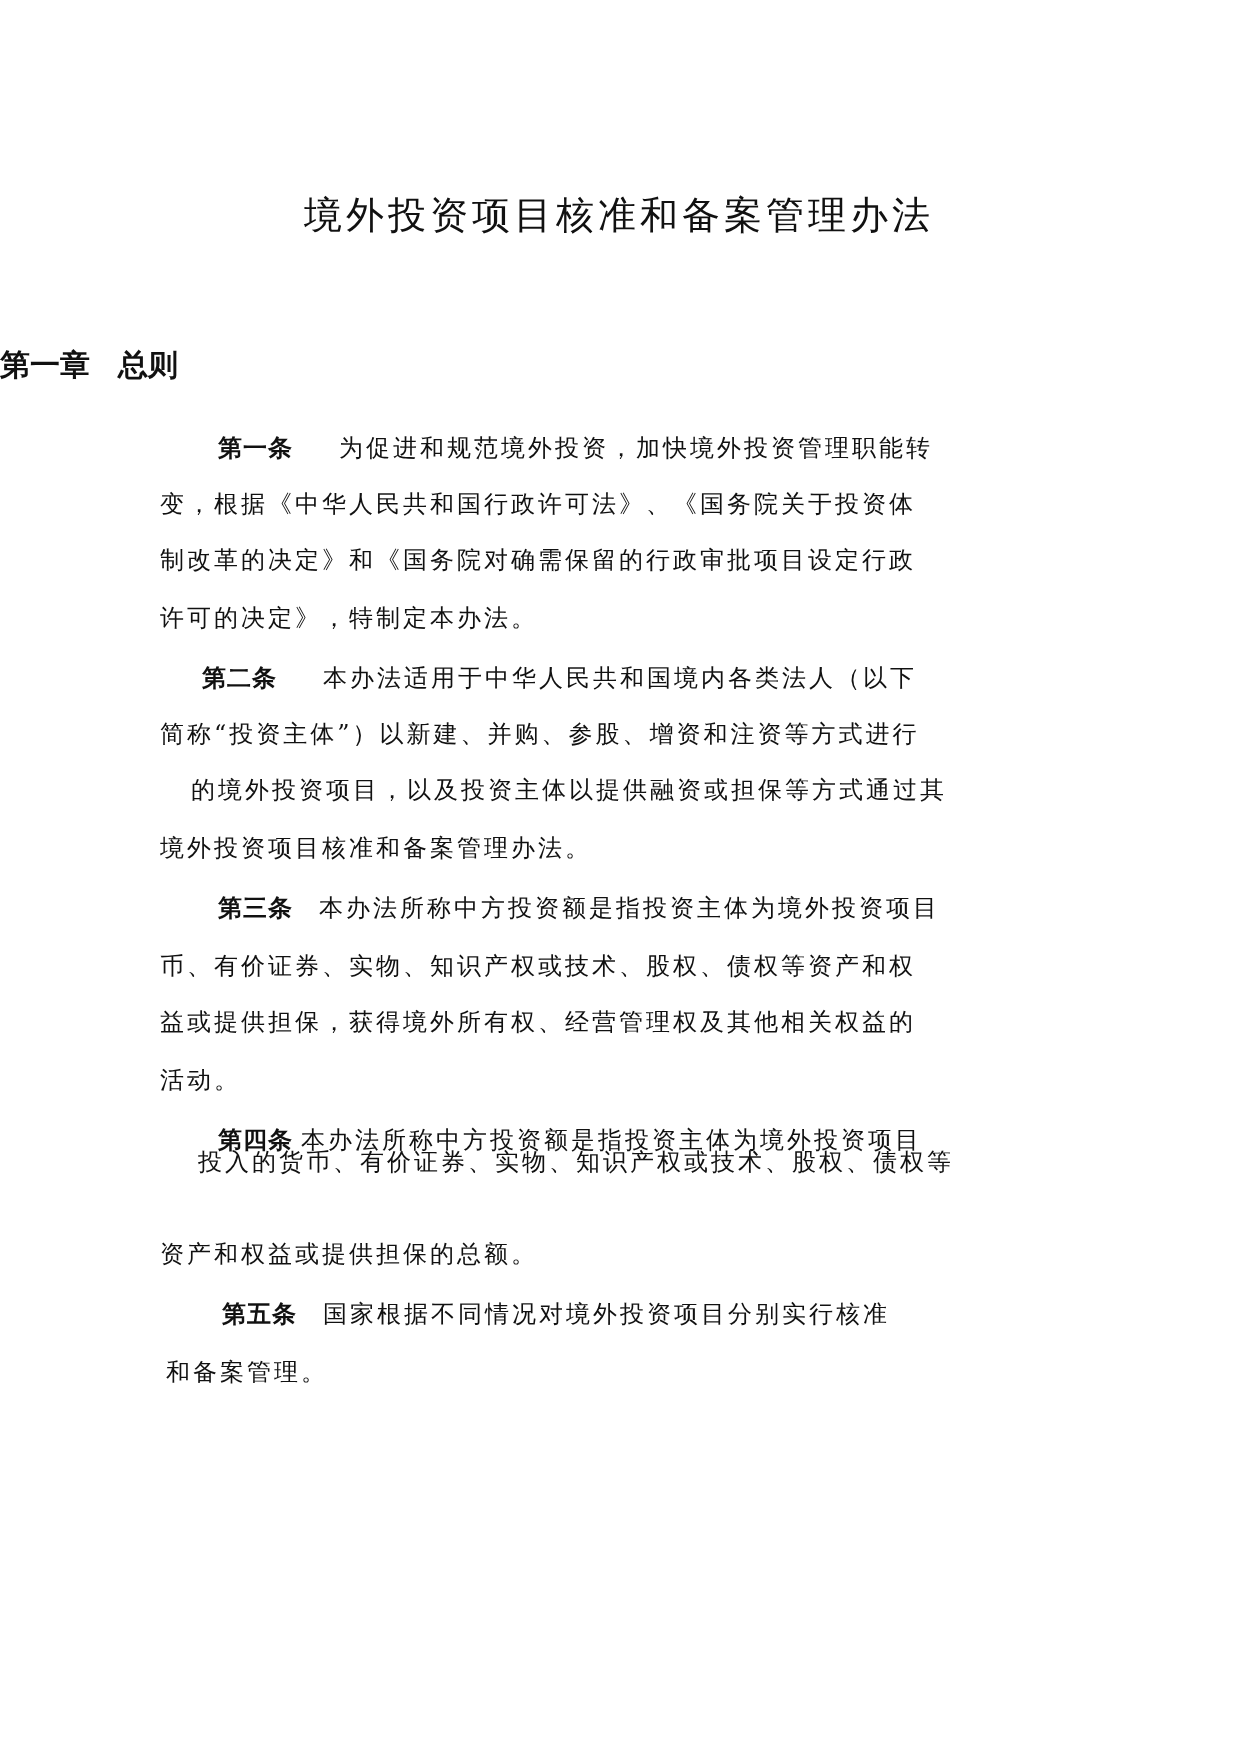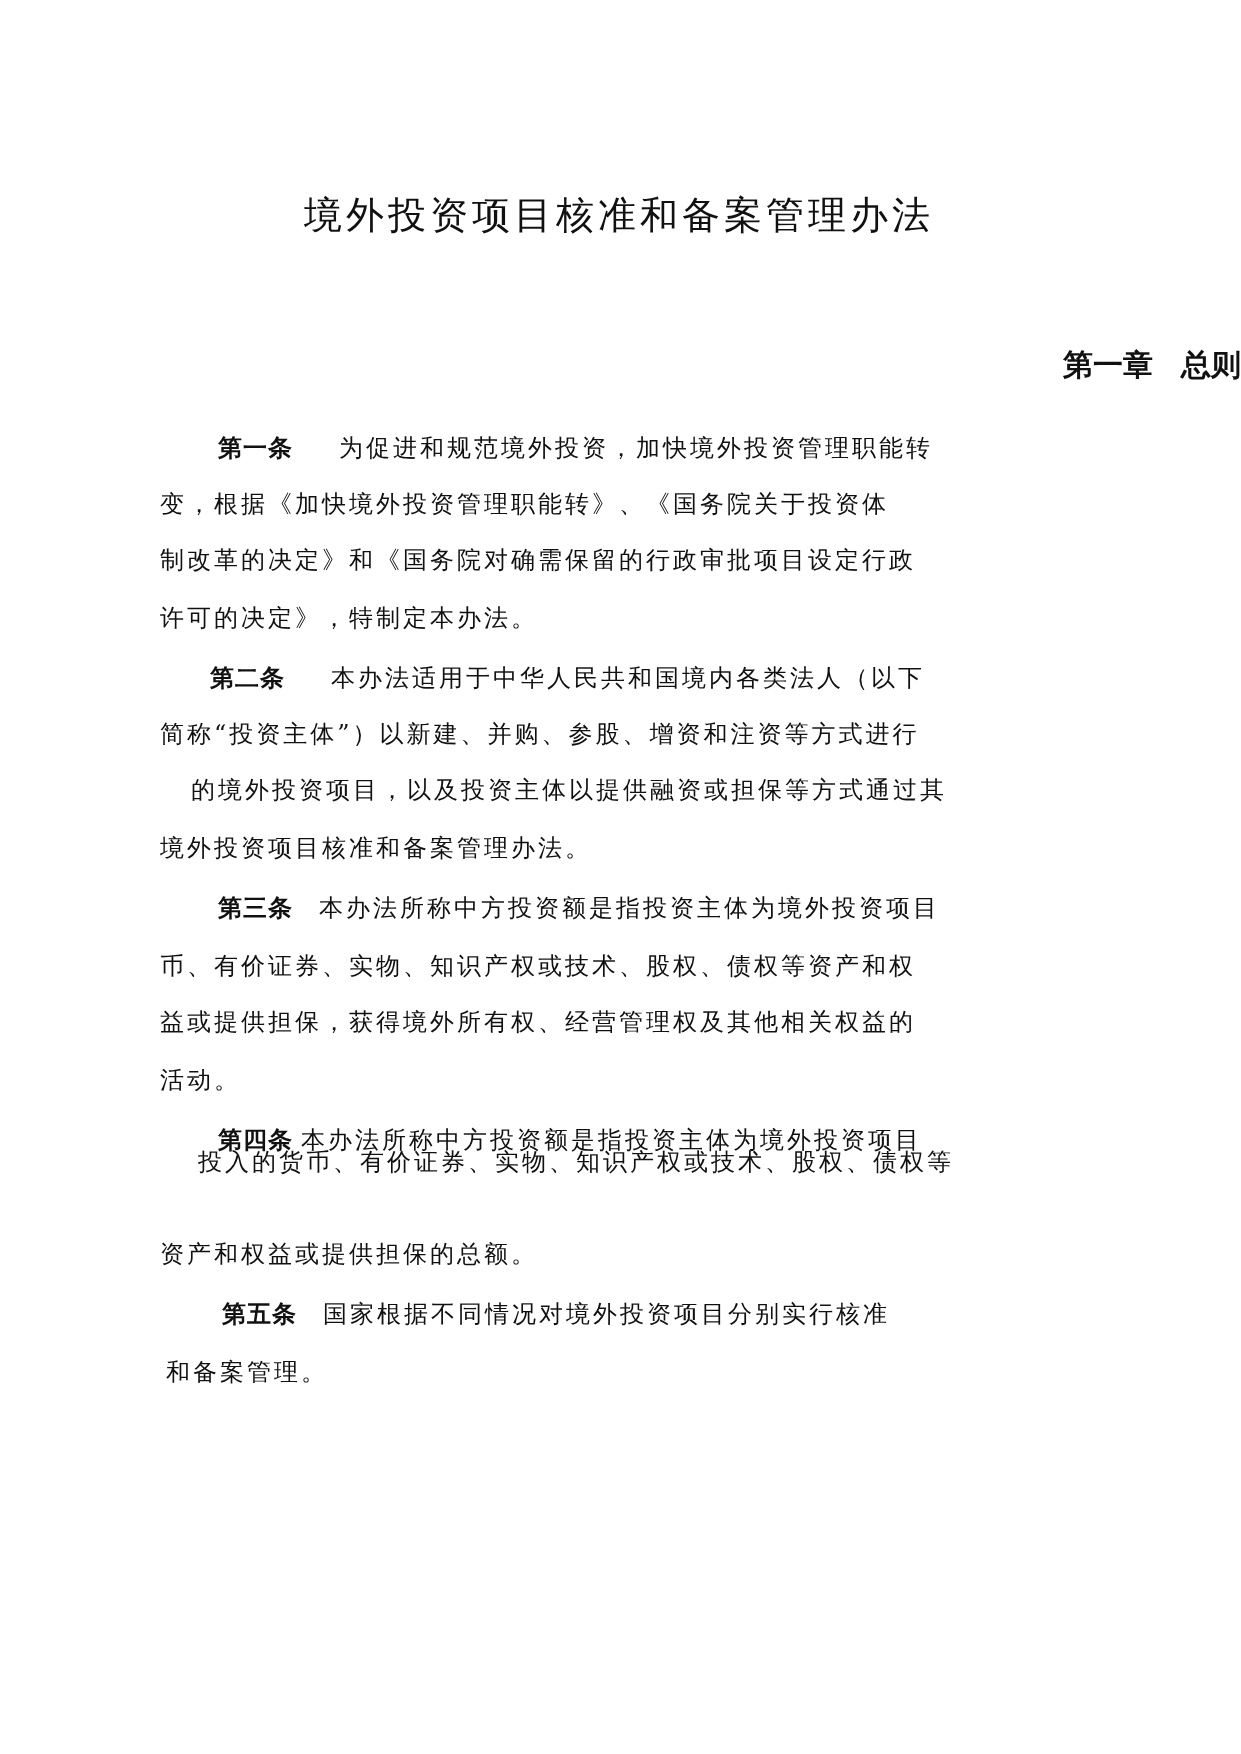--- a/index.html
+++ b/index.html
@@ -21,21 +21,21 @@
       letter-spacing: 4px;
       font-weight: normal;
       margin: 0;
       line-height: 50px;
     }
     .chapter {
       position: absolute;
       top: 345px;
       left: 0;
       width: 1241px;
-      text-align: right;
+      text-align: left;
       font-family: "DejaVu Sans", "Liberation Sans", sans-serif;
       font-size: 30px;
       margin: 0;
       line-height: 40px;
     }
     .chapter .gap { display: inline-block; width: 28px; }
     .line {
       position: absolute;
       font-size: 24px;
       line-height: 40px;
@@ -51,27 +51,27 @@
   </style>
 </head>
 <body>
 
 <h1 class="title">境外投资项目核准和备案管理办法</h1>
 
 <h2 class="chapter"><span>第一章</span><span class="gap"></span><span>总则</span></h2>
 
 <div>
   <p class="line" style="top:428px;left:218px;"><span class="art-label">第一条</span><span style="display:inline-block;width:46px;"></span><span>为促进和规范境外投资，加快境外投资管理职能转</span></p>
-  <p class="line" style="top:484px;left:160px;">变，根据《加快境外投资管理职能转》、《国务院关于投资体</p>
+  <p class="line" style="top:484px;left:160px;">变，根据《中华人民共和国行政许可法》、《国务院关于投资体</p>
   <p class="line" style="top:540px;left:160px;">制改革的决定》和《国务院对确需保留的行政审批项目设定行政</p>
   <p class="line" style="top:598px;left:160px;">许可的决定》，特制定本办法。</p>
 </div>
 
 <div>
-  <p class="line" style="top:658px;left:210px;"><span class="art-label">第二条</span><span style="display:inline-block;width:46px;"></span><span>本办法适用于中华人民共和国境内各类法人（以下</span></p>
+  <p class="line" style="top:658px;left:202px;"><span class="art-label">第二条</span><span style="display:inline-block;width:46px;"></span><span>本办法适用于中华人民共和国境内各类法人（以下</span></p>
   <p class="line" style="top:714px;left:160px;">简称“投资主体”）以新建、并购、参股、增资和注资等方式进行</p>
   <p class="line" style="top:770px;left:160px;margin-left:31px;">的境外投资项目，以及投资主体以提供融资或担保等方式通过其</p>
   <p class="line" style="top:828px;left:160px;">境外投资项目核准和备案管理办法。</p>
 </div>
 
 <div>
   <p class="line" style="top:888px;left:218px;"><span class="art-label">第三条</span><span style="display:inline-block;width:26px;"></span><span>本办法所称中方投资额是指投资主体为境外投资项目</span></p>
   <p class="line" style="top:946px;left:160px;">币、有价证券、实物、知识产权或技术、股权、债权等资产和权</p>
   <p class="line" style="top:1002px;left:160px;">益或提供担保，获得境外所有权、经营管理权及其他相关权益的</p>
   <p class="line" style="top:1060px;left:160px;">活动。</p>

